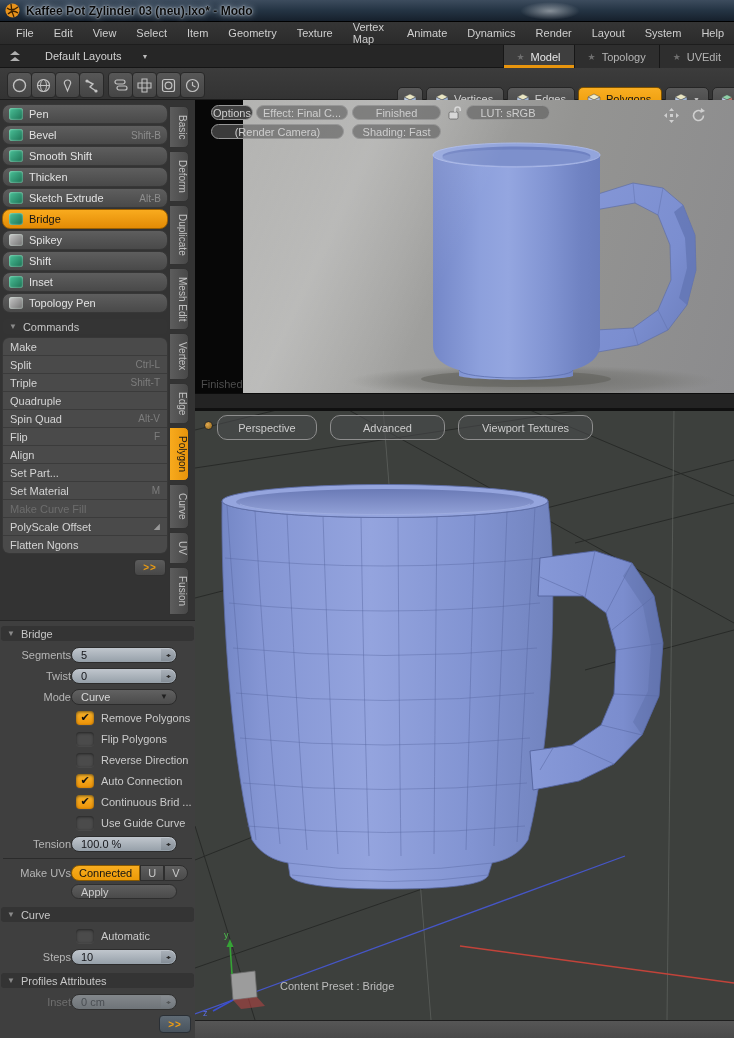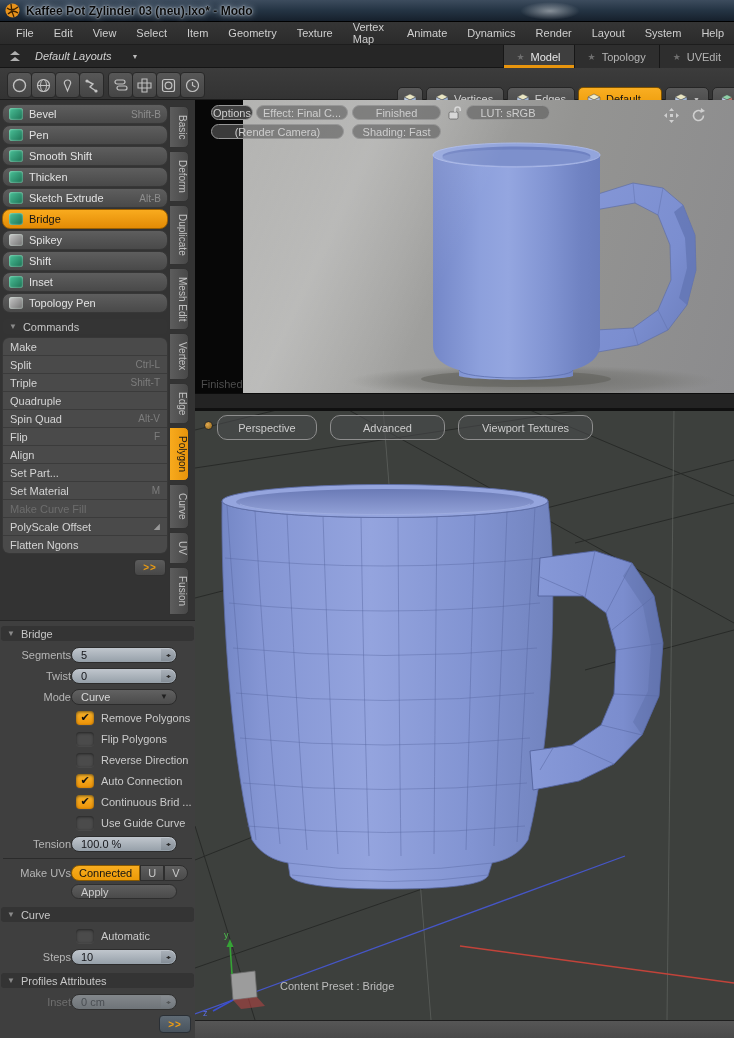--- a/index.html
+++ b/index.html
@@ -15,21 +15,21 @@
     text-shadow:0 0 6px #cdd9e6,0 0 2px #e8f0f8;}
   
   .menubar{position:absolute;left:0;top:22px;width:734px;height:23px;
     background:linear-gradient(#353535,#2b2b2b);border-bottom:1px solid #1d1d1d;
     display:flex;align-items:center;padding-left:6px;box-sizing:border-box;}
   .menu-item{padding:0 10px;font-size:11px;color:#cfcfcf;cursor:default;}
   
   .layoutbar{position:absolute;left:0;top:45px;width:734px;height:23px;background:#262626;
     border-bottom:1px solid #151515;display:flex;align-items:center;box-sizing:border-box;}
   .collapse-ic{margin-left:9px;}
-  .preset{margin-left:14px;font-size:11px;color:#d2d2d2;display:flex;align-items:center;gap:20px;font-style:italic;}
+  .preset{margin-left:24px;font-size:11px;color:#d2d2d2;display:flex;align-items:center;gap:20px;}
   .preset .arr{font-size:7px;color:#bbb;}
   .ltabs{position:absolute;right:0;top:0;height:23px;display:flex;}
   .ltab{display:flex;align-items:center;gap:6px;padding:0 13px;font-size:11px;color:#b5b5b5;
     background:#2e2e2e;border-left:1px solid #171717;height:100%;box-sizing:border-box;}
   .ltab .star{font-size:9px;color:#6f6f6f;}
   .ltab.active{background:#3e3e3e;color:#e8e8e8;box-shadow:inset 0 -3px 0 #e8950d;}
   
   .toolbar{position:absolute;left:0;top:68px;width:734px;height:32px;
     background:linear-gradient(#3c3c3c,#333);border-bottom:1px solid #1c1c1c;box-sizing:border-box;}
   .ibtn{position:absolute;top:4px;width:23px;height:24px;border:1px solid #282828;border-radius:4px;
@@ -259,21 +259,21 @@
           <polygon points="13,4 7,7 7,12 13,9" fill="#9fb5d6" stroke="#4a4a4a" stroke-width=".5"></polygon>
         </svg>
       <span>Edges</span>
     </div>
     <div class="mbtn active" style="left:578px;width:84px">
       <svg width="14" height="13" viewBox="0 0 14 13">
           <polygon points="7,1 13,4 7,7 1,4" fill="#eeeacb" stroke="#4a4a4a" stroke-width=".5"></polygon>
           <polygon points="1,4 7,7 7,12 1,9" fill="#c3d1e8" stroke="#4a4a4a" stroke-width=".5"></polygon>
           <polygon points="13,4 7,7 7,12 13,9" fill="#a8bcda" stroke="#4a4a4a" stroke-width=".5"></polygon>
         </svg>
-      <span>Default</span>
+      <span>Polygons</span>
     </div>
     <div class="mbtn" style="left:665px;width:44px">
       <svg width="14" height="13" viewBox="0 0 14 13">
           <polygon points="7,1 13,4 7,7 1,4" fill="#e9e6c4" stroke="#4a4a4a" stroke-width=".5"></polygon>
           <polygon points="1,4 7,7 7,12 1,9" fill="#b9c9e2" stroke="#4a4a4a" stroke-width=".5"></polygon>
           <polygon points="13,4 7,7 7,12 13,9" fill="#9fb5d6" stroke="#4a4a4a" stroke-width=".5"></polygon>
         </svg>
       <span style="font-size:7px;color:#bbb">▼</span>
     </div>
     <div class="mbtn" style="left:712px;width:30px">
@@ -282,27 +282,27 @@
           <polygon points="1,4 7,7 7,12 1,9" fill="#b9c9e2" stroke="#4a4a4a" stroke-width=".5"></polygon>
           <polygon points="13,4 7,7 7,12 13,9" fill="#c47a6e" stroke="#4a4a4a" stroke-width=".5"></polygon>
         </svg>
     </div>
   </div>
 
   <div class="left">
     <div class="toolpanel">
       <div class="tool">
           <span class="ticon"></span>
+          <span class="tlabel">Pen</span>
+          <span class="tkey"></span>
+        </div>
+      <div class="tool">
+          <span class="ticon"></span>
           <span class="tlabel">Bevel</span>
           <span class="tkey">Shift-B</span>
-        </div>
-      <div class="tool">
-          <span class="ticon"></span>
-          <span class="tlabel">Pen</span>
-          <span class="tkey"></span>
         </div>
       <div class="tool">
           <span class="ticon"></span>
           <span class="tlabel">Smooth Shift</span>
           <span class="tkey"></span>
         </div>
       <div class="tool">
           <span class="ticon"></span>
           <span class="tlabel">Thicken</span>
           <span class="tkey"></span>

